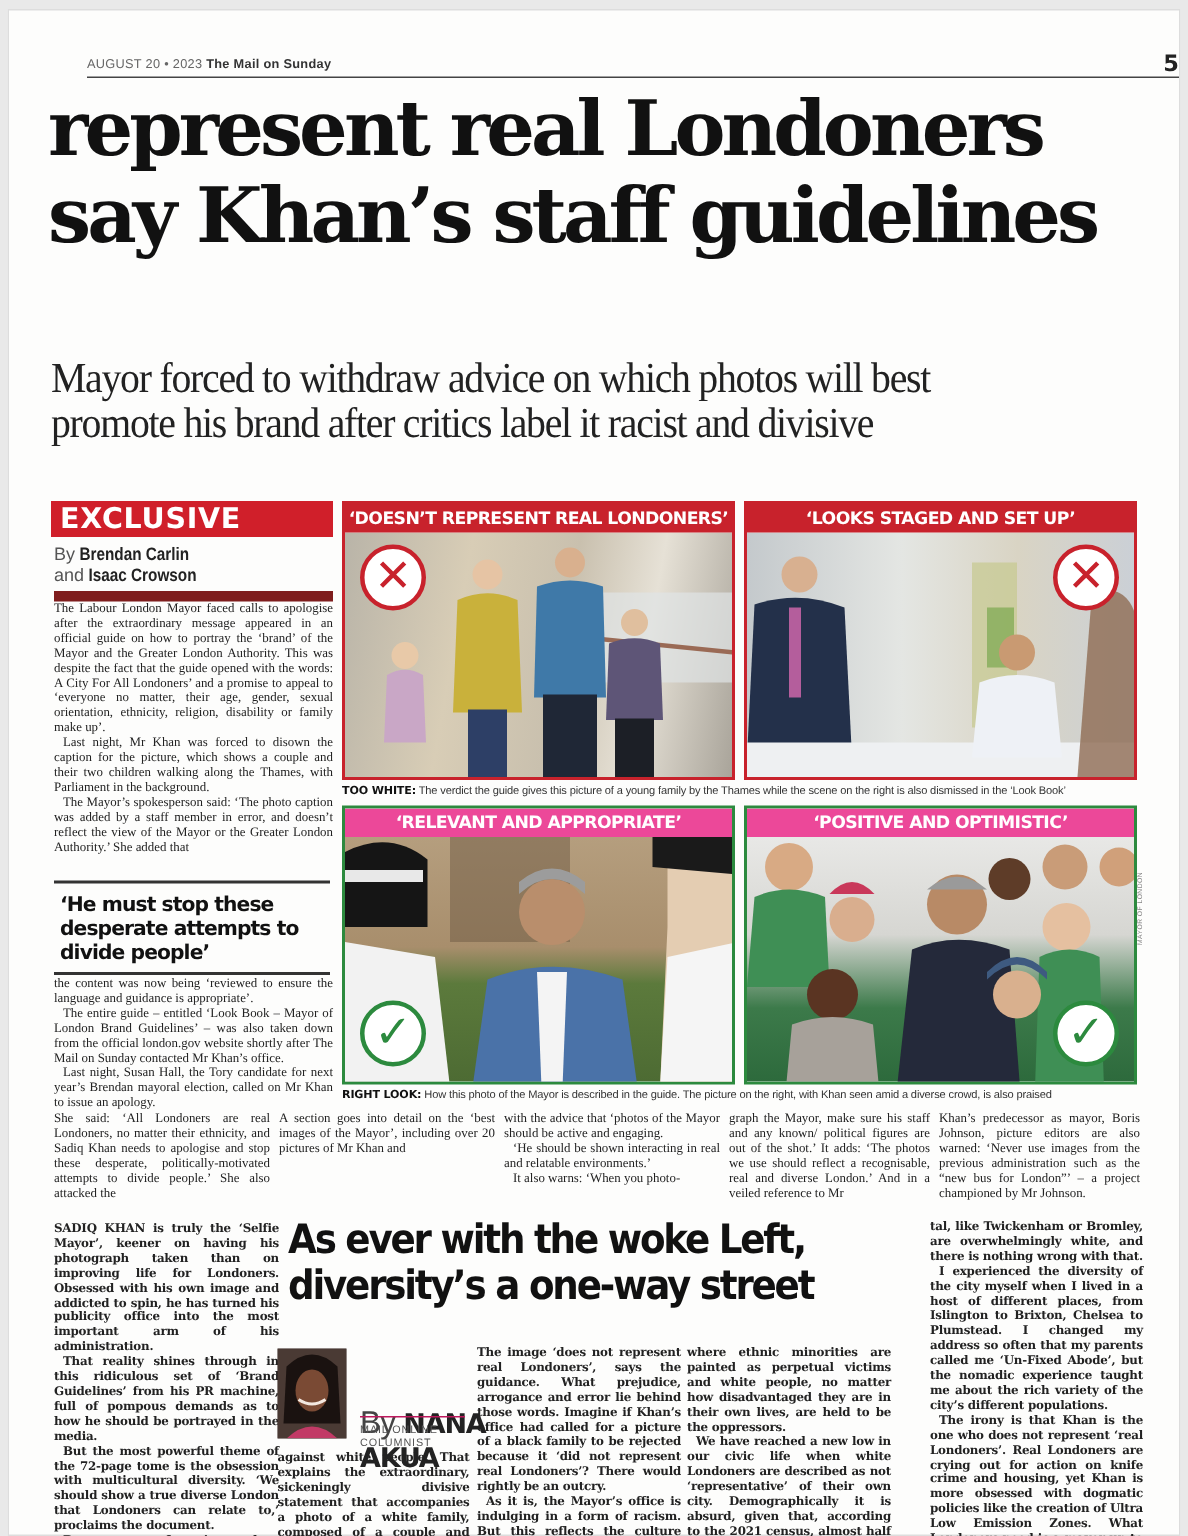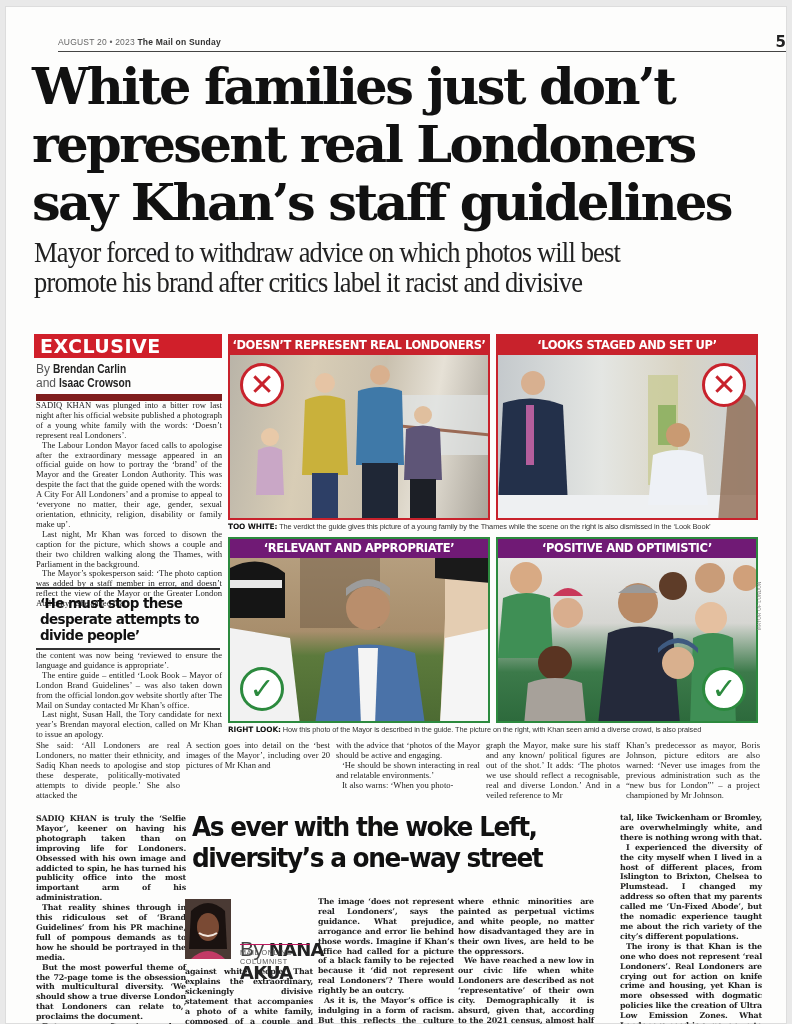--- a/index.html
+++ b/index.html
@@ -17,21 +17,21 @@
   .byline b { color: #222; font-weight: bold; transform: scaleX(0.85); display: inline-block; transform-origin: left; }
   .col { position: absolute; font-family: "Liberation Serif", serif; font-size: 8.6px; line-height: 9.9px; text-align: justify; color: #222; }
   .col p { text-indent: 6px; }
   .col p:first-child { text-indent: 0; }
   .pullquote { position: absolute; left: 36px; top: 587px; width: 184px; border-top: 2px solid #333; border-bottom: 2px solid #333; padding: 6px 2px 5px 4px; font-family: "DejaVu Sans", sans-serif; font-weight: bold; font-size: 13.5px; line-height: 16px; letter-spacing: -0.6px; color: #111; transform-origin: left; }
   .photo { position: absolute; overflow: hidden; border: 2px solid; }
   .photo.red { border-color: #c8222c; }
   .photo.green { border-color: #2c8a3e; }
   .ph-label { position: absolute; left: 0; top: 0; right: 0; height: 19px; color: #fff; font-family: "DejaVu Sans", sans-serif; font-weight: bold; font-size: 11.5px; line-height: 19px; text-align: center; letter-spacing: -0.4px; z-index: 3; }
   .red .ph-label { background: #c8222c; }
-  .green .ph-label { background: #701a75; }
+  .green .ph-label { background: #ec4899; }
   .ph-img { position: absolute; left: 0; right: 0; top: 19px; bottom: 0; }
   .badge { position: absolute; width: 44px; height: 44px; border-radius: 50%; background: #fff; z-index: 4; display: flex; align-items: center; justify-content: center; font-family: "DejaVu Sans", sans-serif; font-weight: bold; font-size: 30px; line-height: 1; }
   .badge.x { border: 3px solid #c8222c; color: #c8222c; }
   .badge.tick { border: 3px solid #2c8a3e; color: #2c8a3e; }
   .caption { position: absolute; font-family: "Liberation Sans", sans-serif; font-size: 7.4px; line-height: 9px; color: #333; white-space: nowrap; letter-spacing: -0.1px; }
   .caption b { font-family: "DejaVu Sans", sans-serif; font-weight: bold; color: #111; }
   .credit { position: absolute; left: 757px; top: 560px; width: 8px; height: 70px; writing-mode: vertical-rl; transform: rotate(180deg); font-family: "Liberation Sans", sans-serif; font-size: 4.5px; color: #888; letter-spacing: 0.3px; }
   .comment-head { position: absolute; left: 192px; top: 811px; width: 420px; font-family: "DejaVu Sans", sans-serif; font-weight: bold; font-size: 27px; line-height: 31px; letter-spacing: -1.6px; color: #111; transform: scaleX(0.92); transform-origin: left top; }
   .col.bold { font-family: "DejaVu Serif", serif; font-weight: bold; font-size: 7.9px; line-height: 9.9px; letter-spacing: -0.15px; }
   .avatar { position: absolute; left: 185px; top: 899px; width: 46px; height: 60px; background: #3a2a26; overflow: hidden; }
@@ -44,38 +44,36 @@
 <body>
 
 <div class="page"></div>
 
 <div class="folio">
   <span class="folio-date"><span>AUGUST 20 • 2023</span> <b>The Mail on Sunday</b></span>
   <span class="folio-page">5</span>
 </div>
 
 <div class="headline">
-  <div>White families just don’t</div>
   <div>represent real Londoners</div>
   <div>say Khan’s staff guidelines</div>
 </div>
 
 <div class="standfirst">
   <div>Mayor forced to withdraw advice on which photos will best</div>
   <div>promote his brand after critics label it racist and divisive</div>
 </div>
 
 <div class="exclusive">EXCLUSIVE</div>
 <div class="byline">
   <div><span>By</span> <b>Brendan Carlin</b></div>
   <div><span>and</span> <b>Isaac Crowson</b></div>
 </div>
 
 <div class="col" id="col1top" style="left:36px; top:401px; width:186px;">
-    <p>SADIQ KHAN was plunged into a bitter row last night after his official website published a photograph of a young white family with the words: ‘Doesn’t represent real Londoners’.</p>
     <p>The Labour London Mayor faced calls to apologise after the extraordinary message appeared in an official guide on how to portray the ‘brand’ of the Mayor and the Greater London Authority. This was despite the fact that the guide opened with the words: A City For All Londoners’ and a promise to appeal to ‘everyone no matter, their age, gender, sexual orientation, ethnicity, religion, disability or family make up’.</p>
     <p>Last night, Mr Khan was forced to disown the caption for the picture, which shows a couple and their two children walking along the Thames, with Parliament in the background.</p>
     <p>The Mayor’s spokesperson said: ‘The photo caption was added by a staff member in error, and doesn’t reflect the view of the Mayor or the Greater London Authority.’ She added that</p>
   </div>
 
 <div class="pullquote">‘He must stop these desperate attempts to divide people’</div>
 
 <div class="col" id="col1bot" style="left:36px; top:651px; width:186px;">
     <p>the content was now being ‘reviewed to ensure the language and guidance is appropriate’.</p>
     <p>The entire guide – entitled ‘Look Book – Mayor of London Brand Guidelines’ – was also taken down from the official london.gov website shortly after The Mail on Sunday contacted Mr Khan’s office.</p>

